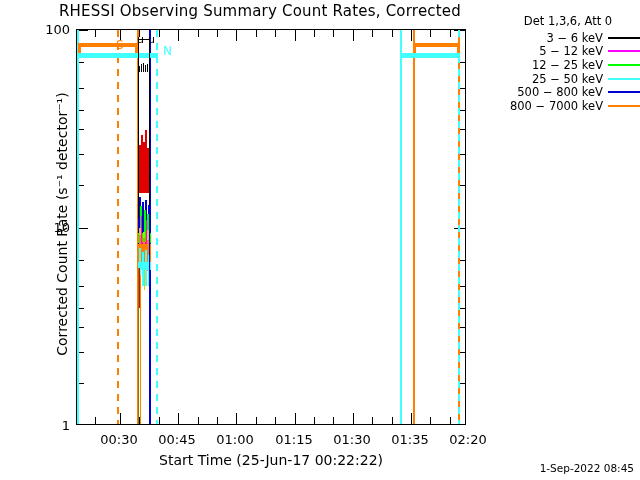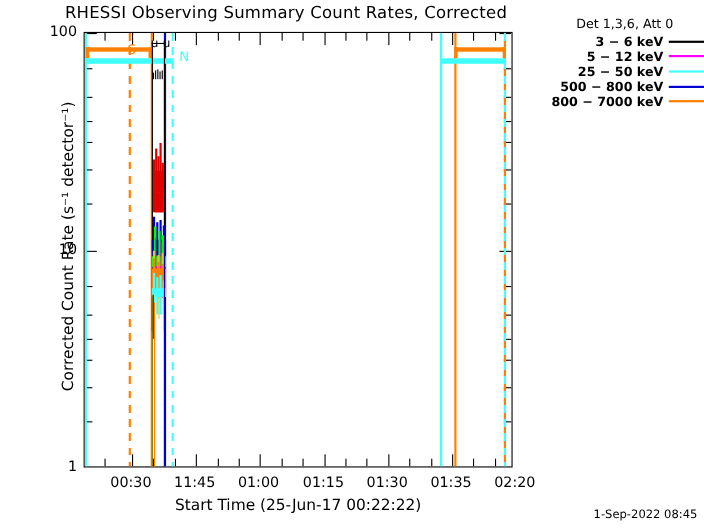--- a/index.html
+++ b/index.html
@@ -94,21 +94,20 @@
   #legend-title {
     text-align: center; white-space: nowrap;
     margin-bottom: 3px;
     font-size: 11.5px;
   }
   .legend-row {
     display: flex; align-items: center;
     justify-content: flex-end;
     height: 13.6px;
     white-space: nowrap;
-    font-weight: bold;
   }
   .legend-label { font-size: 11.5px; margin-right: 5px; }
   .legend-swatch { width: 32px; height: 2px; flex: 0 0 32px; }
 
   
   .vline { position: absolute; top: 0; bottom: 0; width: 2px; }
   .vline-thin { position: absolute; width: 1px; }
   .hbar { position: absolute; height: 4px; }
   .hbar-cap { position: absolute; width: 3px; }
   .ann { position: absolute; font-size: 12px; white-space: nowrap; }
@@ -125,21 +124,21 @@
 
 <div id="root">
 
   <div class="abs" id="chart-title">RHESSI Observing Summary Count Rates, Corrected</div>
 
   <div class="yticklabel" style="top:29px;">100</div>
   <div class="yticklabel" style="top:227px;">10</div>
   <div class="yticklabel" style="top:425px;">1</div>
 
   <div class="xticklabel" style="left:119px;">00:30</div>
-  <div class="xticklabel" style="left:177px;">11:45</div>
+  <div class="xticklabel" style="left:177px;">00:45</div>
   <div class="xticklabel" style="left:235px;">01:00</div>
   <div class="xticklabel" style="left:294px;">01:15</div>
   <div class="xticklabel" style="left:352px;">01:30</div>
   <div class="xticklabel" style="left:410px;">01:35</div>
   <div class="xticklabel" style="left:468px;">02:20</div>
 
   <div class="abs" id="xlabel">Start Time (25-Jun-17 00:22:22)</div>
   <div class="abs" id="ylabel">Corrected Count Rate (s⁻¹ detector⁻¹)</div>
 
   <div class="abs" id="plot-frame">
@@ -311,20 +310,24 @@
 
     <div class="legend-row">
       <span class="legend-label">3 − 6 keV</span>
       <span class="legend-swatch" style="background:#000000;"></span>
     </div>
     <div class="legend-row">
       <span class="legend-label">5 − 12 keV</span>
       <span class="legend-swatch" style="background:#ff00ff;"></span>
     </div>
     <div class="legend-row">
+      <span class="legend-label">12 − 25 keV</span>
+      <span class="legend-swatch" style="background:#00ff00;"></span>
+    </div>
+    <div class="legend-row">
       <span class="legend-label">25 − 50 keV</span>
       <span class="legend-swatch" style="background:#40ffff;"></span>
     </div>
     <div class="legend-row">
       <span class="legend-label">500 − 800 keV</span>
       <span class="legend-swatch" style="background:#0000d0;"></span>
     </div>
     <div class="legend-row">
       <span class="legend-label">800 − 7000 keV</span>
       <span class="legend-swatch" style="background:#ff8000;"></span>

